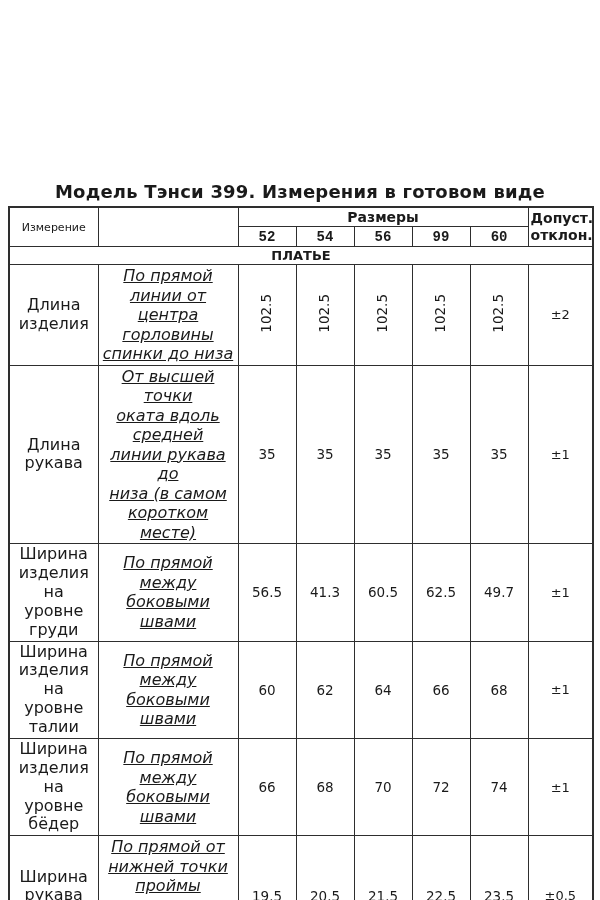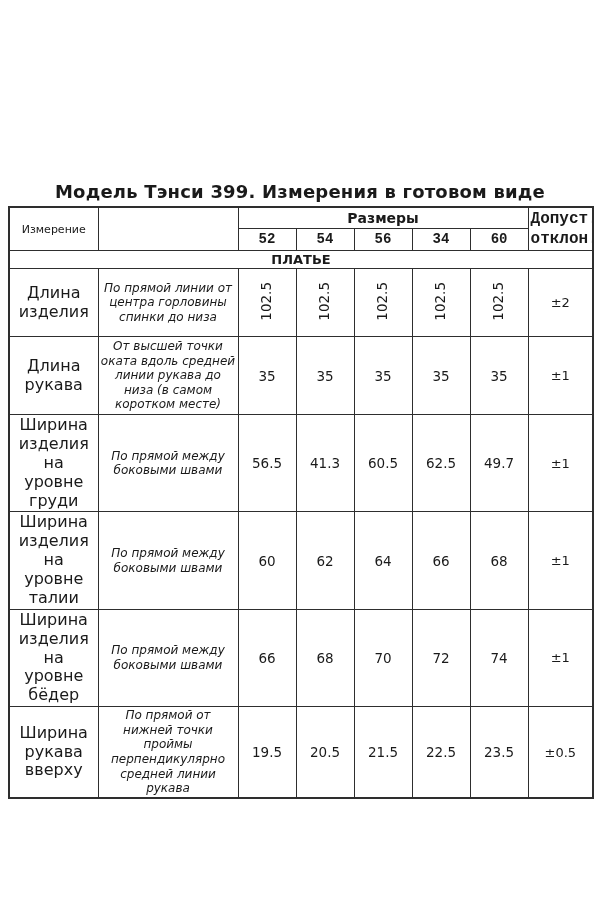--- a/index.html
+++ b/index.html
@@ -35,24 +35,24 @@
   table.spec td, table.spec th {
     border: 1px solid #2e2e2e;
     text-align: center;
     vertical-align: middle;
     padding: 1px 2px;
     overflow: hidden;
   }
   th.h-measure { font-size: 11px; font-weight: normal; }
   th.h-sizes   { font-size: 14px;   font-weight: bold; margin-left: 44px; }
   th.h-size    { font-size: 14px;   font-weight: bold; font-family: Liberation Mono, monospace; }
-  th.h-tol     { font-size: 16px; font-weight: bold; white-space: pre-line; line-height: 1.25; font-family: Liberation Mono, monospace; }
+  th.h-tol     { font-size: 14px; font-weight: bold; white-space: pre-line; line-height: 1.25; }
   td.section   { font-size: 13px;   font-weight: bold; margin-left: 48px; }
   td.label     { font-size: 16px;   white-space: pre-line; line-height: 1.18; }
-  td.desc      { font-size: 12px;   font-style: italic; white-space: pre-line; line-height: 1.22; }
+  td.desc      { font-size: 16px;   font-style: italic; white-space: pre-line; line-height: 1.22; text-decoration: underline; }
   td.val       { font-size: 13.5px; }
   td.tol       { font-size: 13px;   }
   .rot {
     writing-mode: vertical-rl;
     transform: rotate(180deg);
     display: inline-block;
     font-size: 13.5px;
     line-height: 1;
   }
   tr.hh1 { height: 19px; }
@@ -89,21 +89,21 @@
       <th class="h-measure" rowspan="2">Измерение</th>
       <th rowspan="2"></th>
       <th class="h-sizes" colspan="5">Размеры</th>
       <th class="h-tol" rowspan="2">Допуст.
 отклон.</th>
     </tr>
     <tr class="hh2">
       <th class="h-size">52</th>
       <th class="h-size">54</th>
       <th class="h-size">56</th>
-      <th class="h-size">34</th>
+      <th class="h-size">99</th>
       <th class="h-size">60</th>
     </tr>
 
     <tr class="hsec">
       <td class="section" colspan="8">ПЛАТЬЕ</td>
     </tr>
 
     <tr class="r1">
       <td class="label">Длина
 изделия</td>

